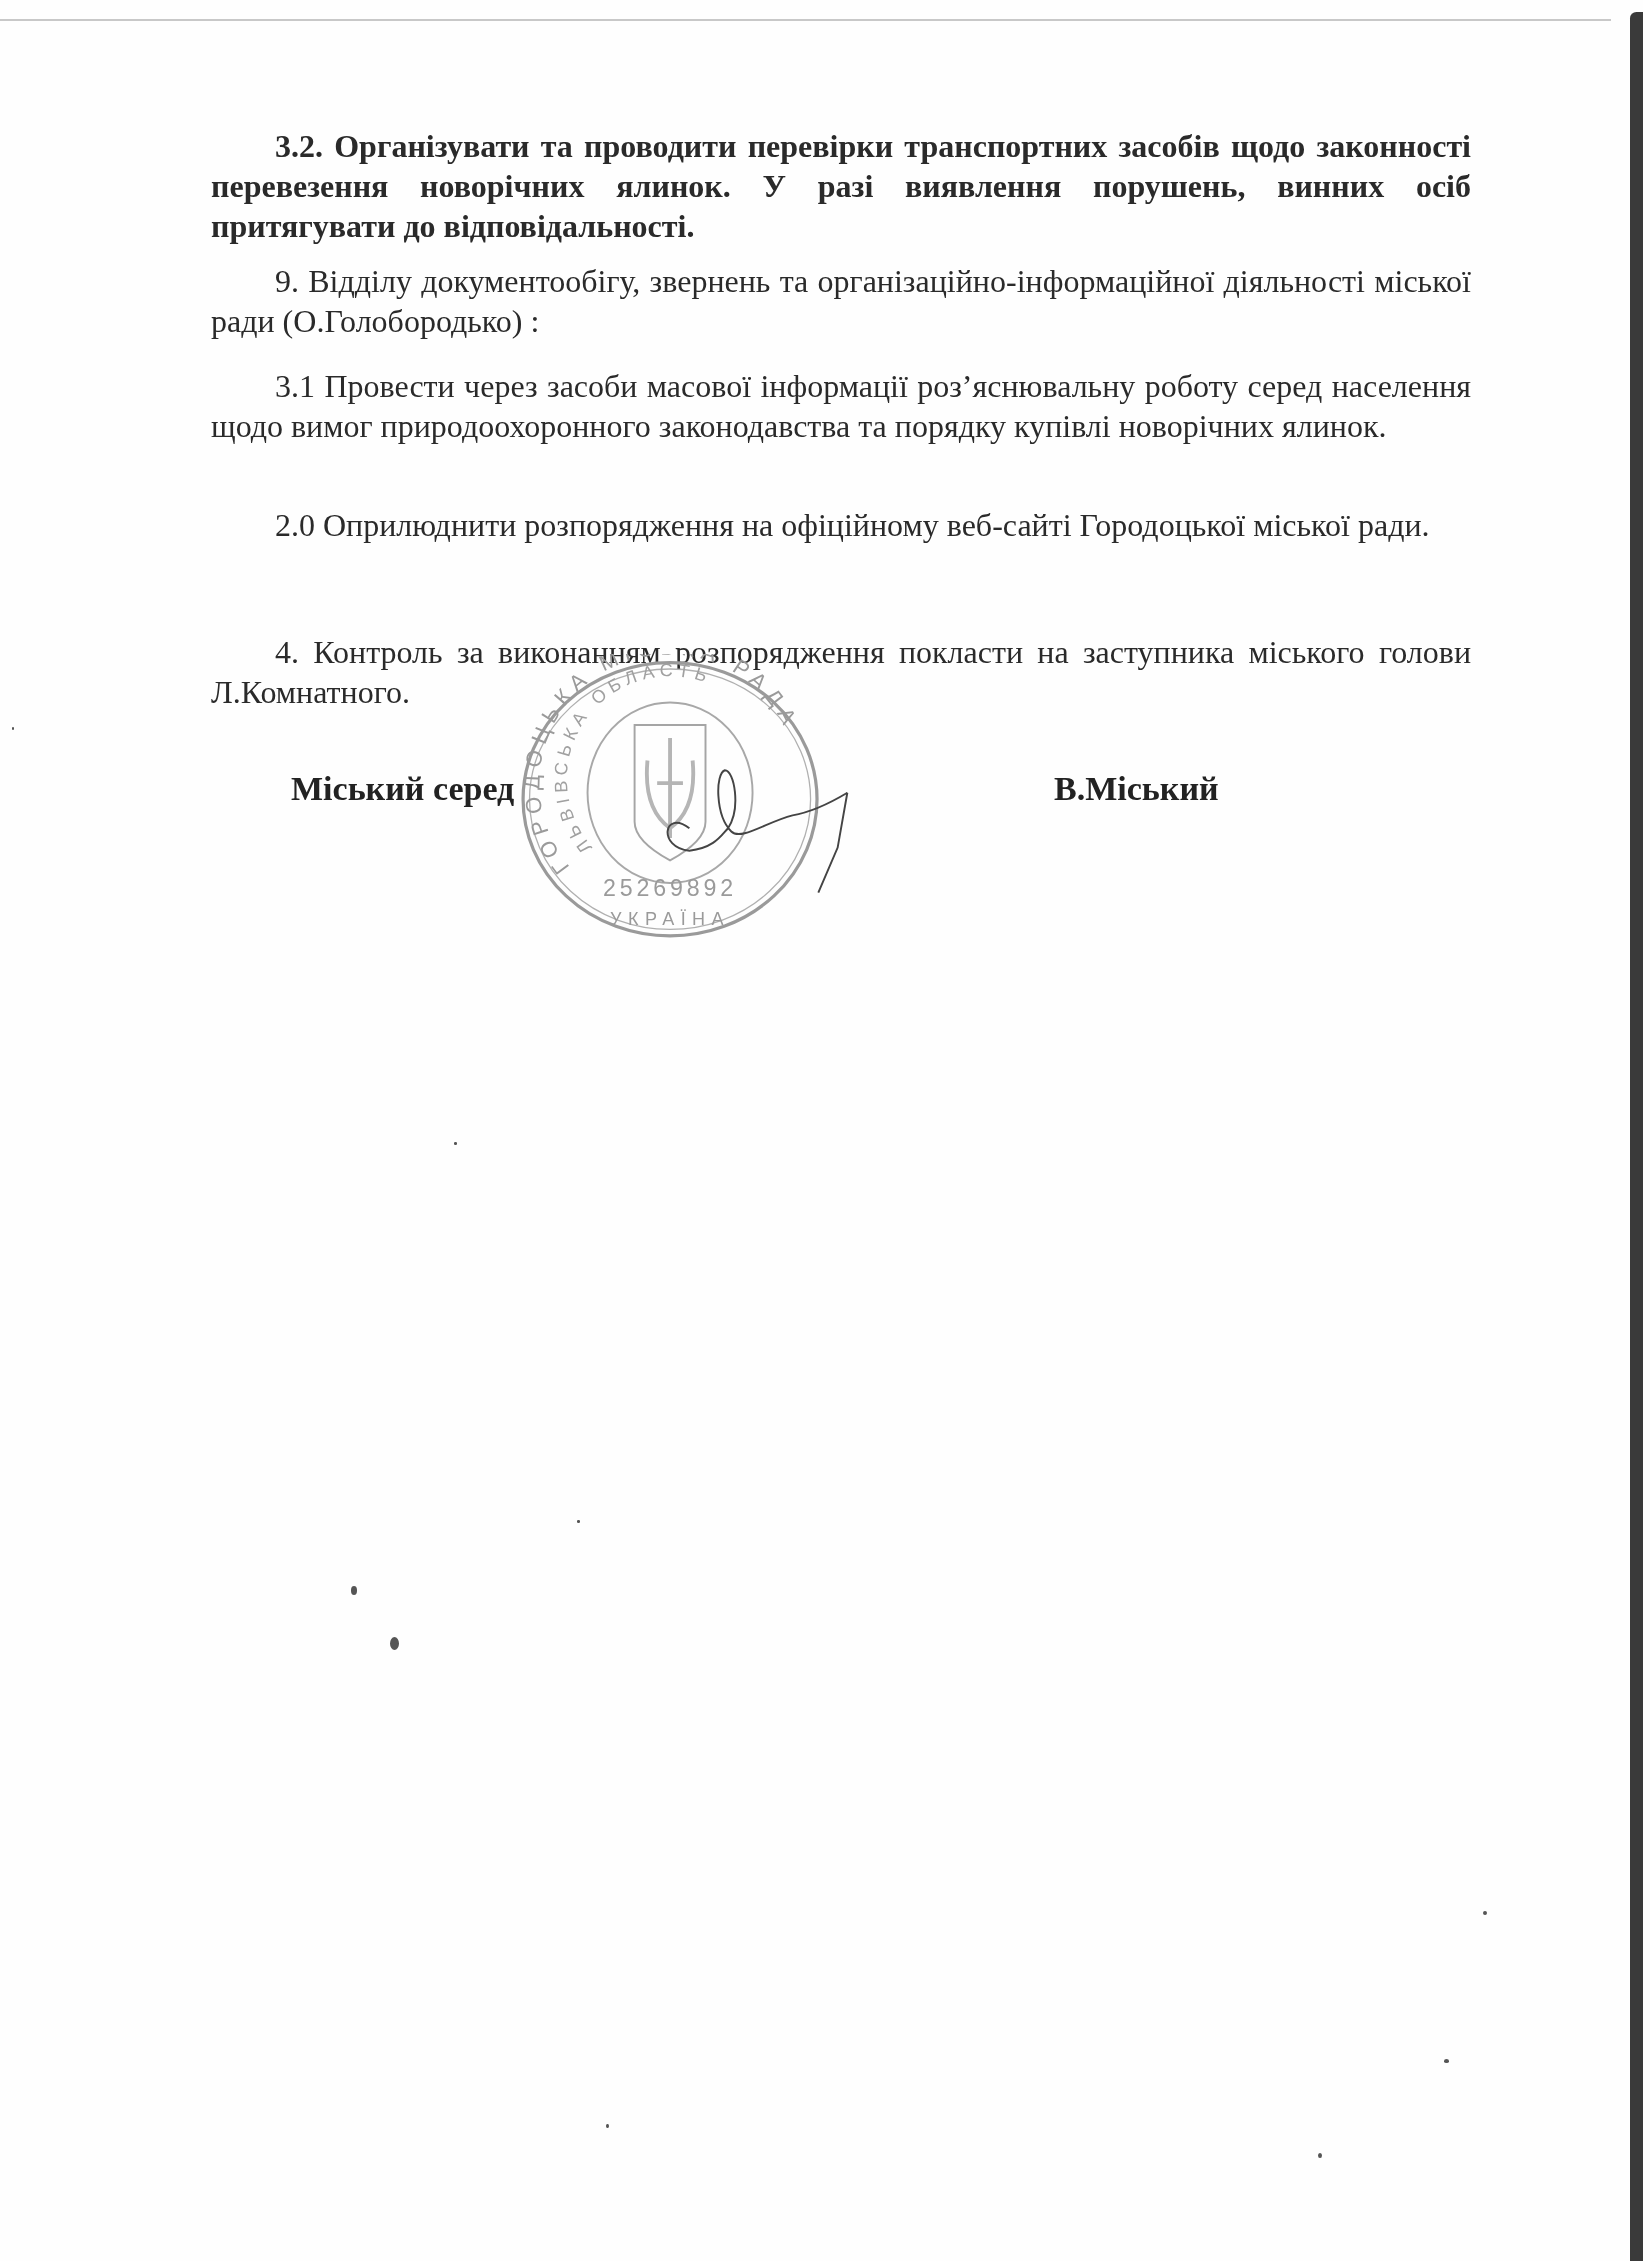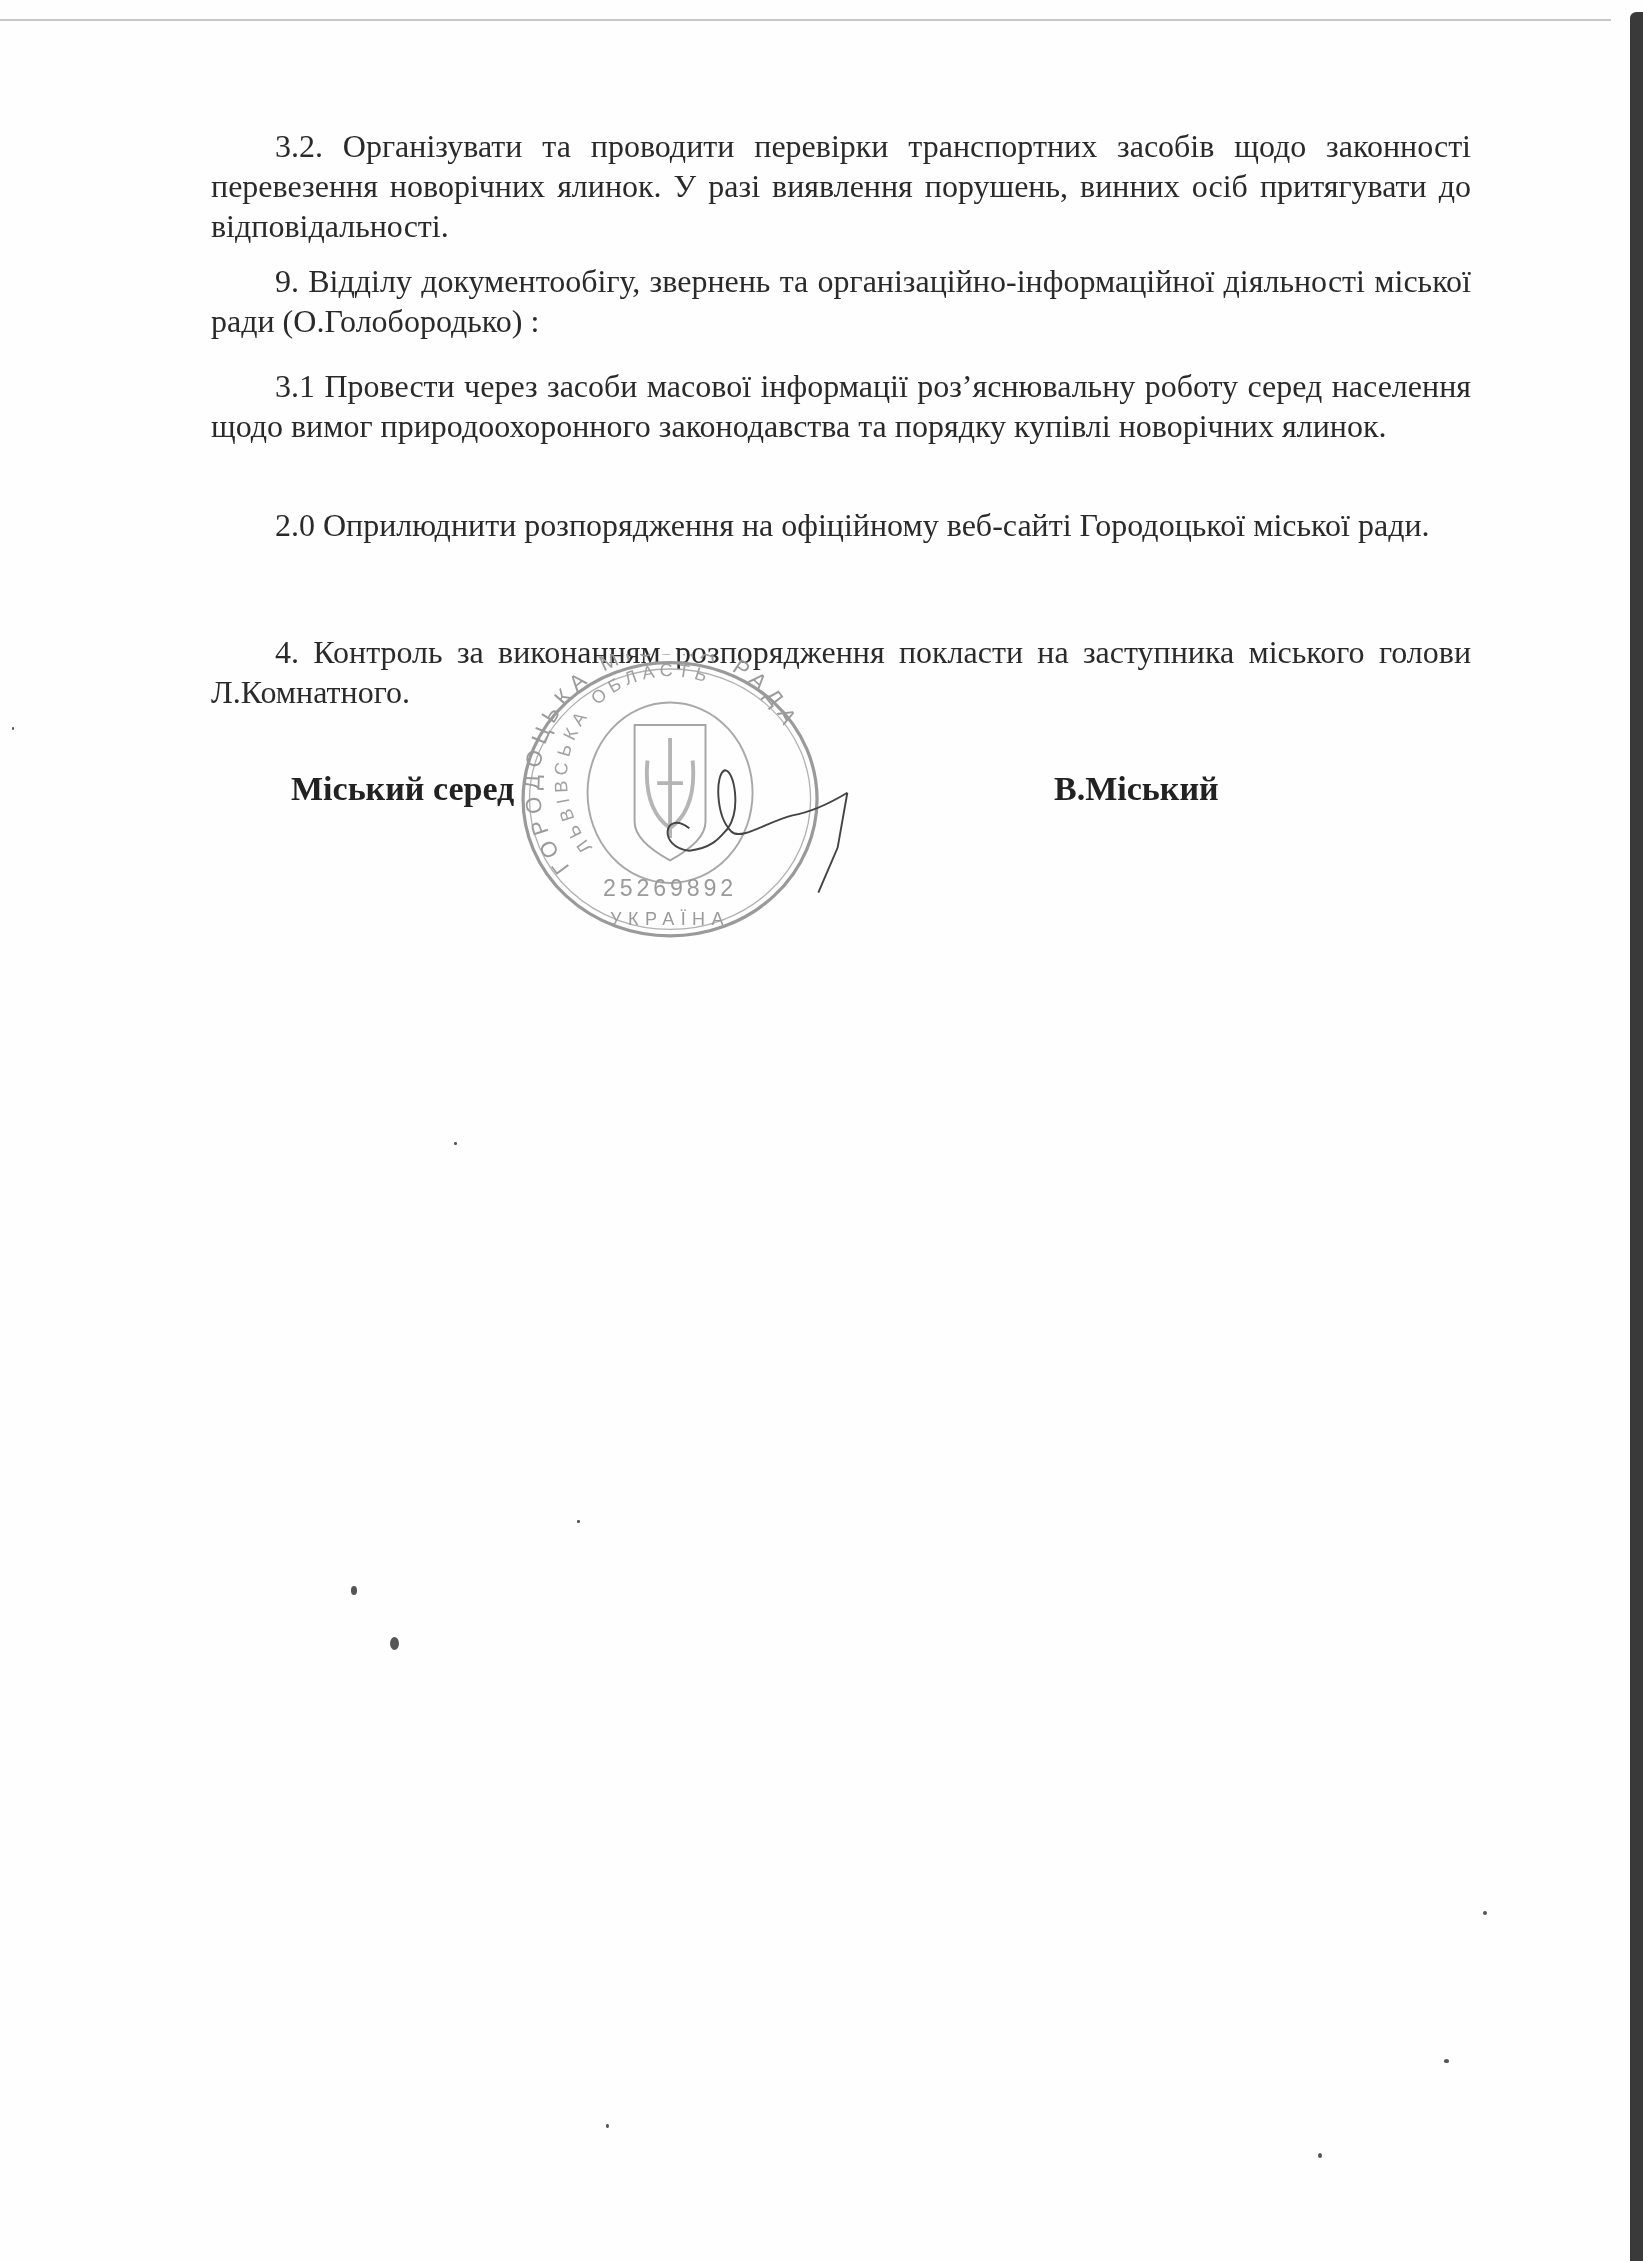--- a/index.html
+++ b/index.html
@@ -2,21 +2,21 @@
 <html style="font-size:10.3px"><head>
 <meta charset="utf-8">
 <style>
   html, body { margin: 0; padding: 0; background: #ffffff; }
   body { width: 1644px; height: 2261px; position: relative; overflow: hidden; }
   .page { position: absolute; left: 0; top: 0; width: 1644px; height: 2261px; background: #fefefe; }
   .top-rule { position: absolute; left: 0; top: 19.3px; width: 1611px; height: 1.3px; background: #c8c8c8; }
   .right-edge { position: absolute; left: 1630px; top: 11.6px; width: 14px; height: 2250px; background: #3a3a3a; border-top-left-radius: 6.4px; }
   .text { position: absolute; left: 211px; width: 1260px; font-family: "Liberation Serif", "DejaVu Serif", serif; font-size: 32px; color: #2a2a2a; line-height: 40px; text-align: justify; }
   .para { margin: 0; text-indent: 64px; text-align: justify; }
-  .p1 { position: absolute; top: 126px; }
+  .p1 { position: absolute; top: 126px; font-weight: bold; }
   .p2 { position: absolute; top: 261px; }
   .p3 { position: absolute; top: 366px; }
   .p4 { position: absolute; top: 505px; }
   .p5 { position: absolute; top: 632px; }
   .sig-title { position: absolute; left: 291px; top: 770px; font-family: "Liberation Serif", serif; font-weight: bold; font-size: 34px; color: #222; }
   .sig-name { position: absolute; left: 1054px; top: 770px; font-family: "Liberation Serif", serif; font-weight: bold; font-size: 34px; color: #222; }
   .stamp { position: absolute; left: 496px; top: 654px; width: 361px; height: 284px; }
   .speck { position: absolute; background: #555; border-radius: 50%; }
 </style>
 </head>

